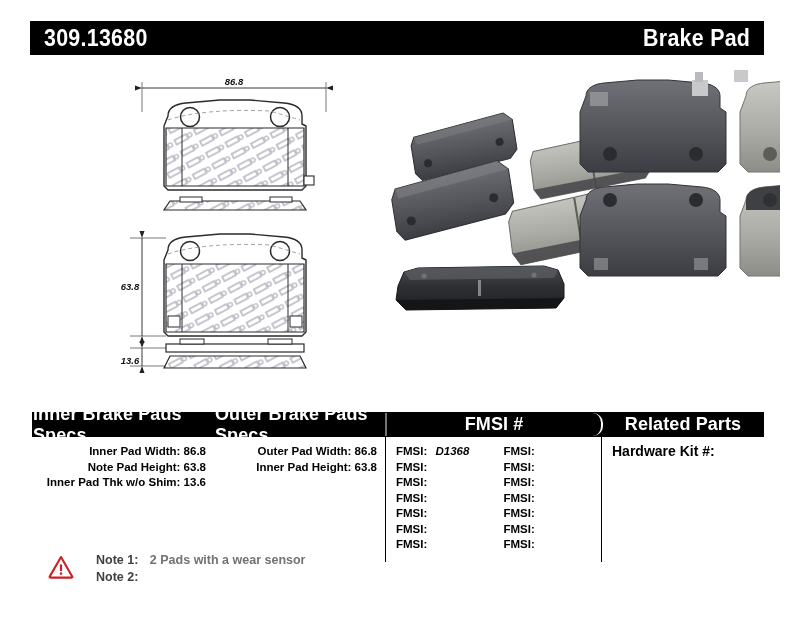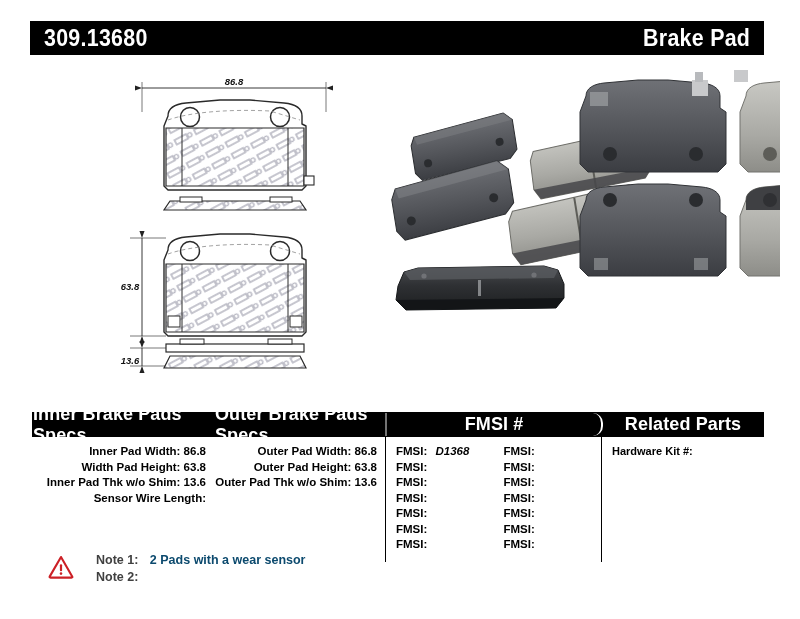--- a/index.html
+++ b/index.html
@@ -125,21 +125,21 @@
   }
   .fmsi-line {
     font-size: 11.5px;
     font-weight: bold;
     line-height: 15.5px;
     white-space: nowrap;
   }
   .fmsi-line .val { padding-left: 5px; font-style: italic; }
 
   .related-line {
-    font-size: 11px;
+    font-size: 14px;
     font-weight: bold;
     line-height: 15.5px;
     white-space: nowrap;
   }
 
   
   .notes {
     position: absolute;
     left: 48px;
     top: 552px;
@@ -356,45 +356,37 @@
   </div>
 
   <div class="table-body">
 
     <div class="col col-inner">
       <div class="spec-line">
         <span>Inner Pad Width:</span>
         <span class="val">86.8</span>
       </div>
       <div class="spec-line">
-        <span>Width Pad Height:</span>
+        <span>Note Pad Height:</span>
         <span class="val">63.8</span>
       </div>
       <div class="spec-line">
         <span>Inner Pad Thk w/o Shim:</span>
         <span class="val">13.6</span>
       </div>
-      <div class="spec-line">
-        <span>Sensor Wire Length:</span>
-        <span class="val"></span>
-      </div>
     </div>
 
     <div class="col col-outer">
       <div class="spec-line">
         <span>Outer Pad Width:</span>
         <span class="val">86.8</span>
       </div>
       <div class="spec-line">
-        <span>Outer Pad Height:</span>
+        <span>Inner Pad Height:</span>
         <span class="val">63.8</span>
-      </div>
-      <div class="spec-line">
-        <span>Outer Pad Thk w/o Shim:</span>
-        <span class="val">13.6</span>
       </div>
       <div class="spec-line">
         <span></span>
         <span class="val"></span>
       </div>
     </div>
 
     <div class="col col-fmsi">
       <div class="fmsi-sub">
         <div class="fmsi-line">
@@ -470,20 +462,20 @@
 
 <div class="notes">
   <svg class="warn-icon" viewBox="0 0 26 26">
     <path d="M13,3 L24.2,22.4 Q24.9,23.6 23.5,23.6 L2.5,23.6 Q1.1,23.6 1.8,22.4 Z" fill="#ffffff" stroke="#cc2026" stroke-width="2.1" stroke-linejoin="round"></path>
     <rect x="11.9" y="10.2" width="2.2" height="7" rx="1" fill="#cc2026"></rect>
     <circle cx="13" cy="19.6" r="1.3" fill="#cc2026"></circle>
   </svg>
   <div class="note-lines">
     <div class="note-row">
       <span class="note-label">Note 1:</span>
-      <span class="note-text" style="color: #0c4a6e;">2 Pads with a wear sensor</span>
+      <span class="note-text" style="color: #737373;">2 Pads with a wear sensor</span>
     </div>
     <div class="note-row">
       <span class="note-label">Note 2:</span>
       <span class="note-text" style="color: rgb(224, 48, 48);"></span>
     </div>
   </div>
 </div>
 
 </body></html>

